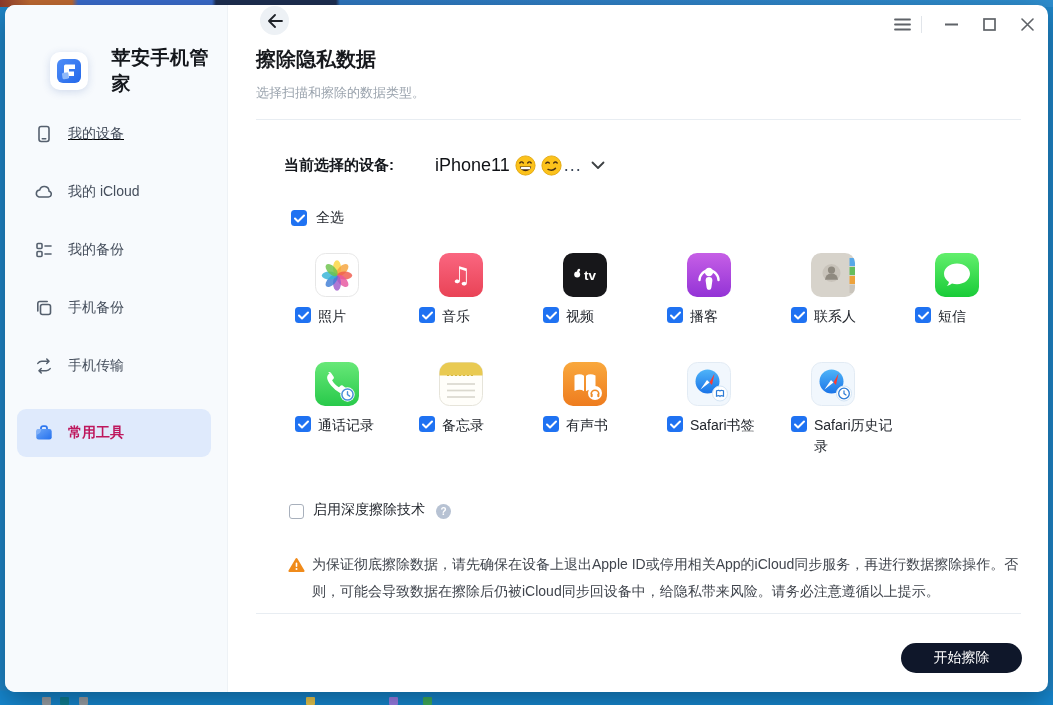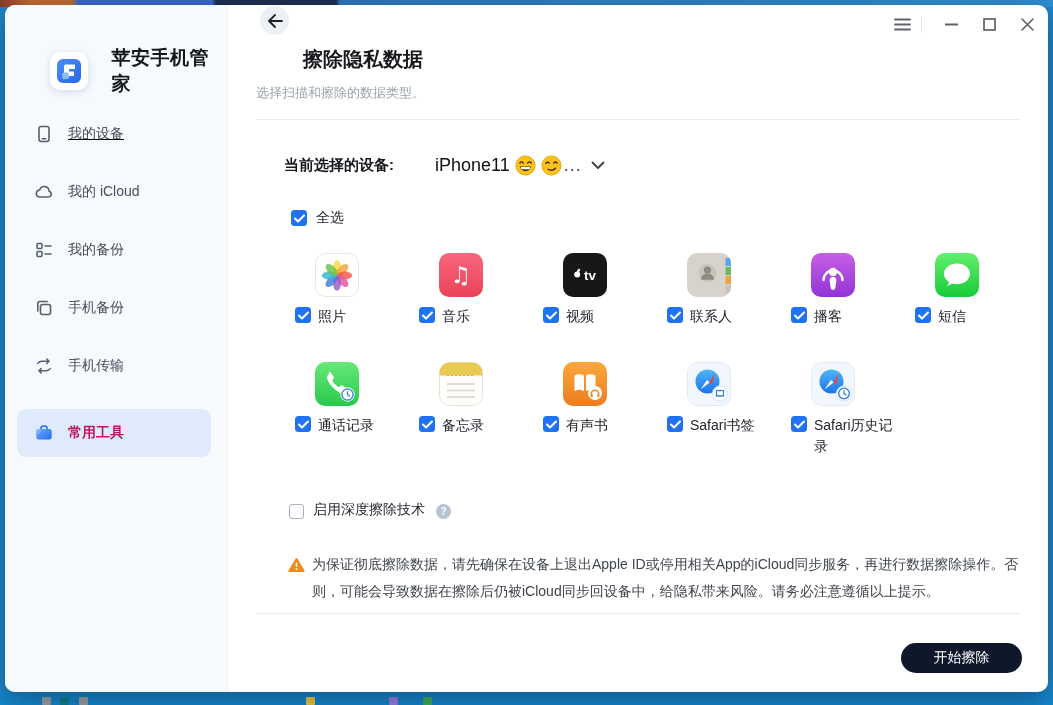--- a/index.html
+++ b/index.html
@@ -30,21 +30,21 @@
   .side-item.selected{background:#dfeafc;}
   .side-item.selected .side-label{color:#be185d;font-weight:bold;}
   
   .back-btn{position:absolute;left:255px;top:1px;width:29px;height:29px;border-radius:50%;
     background:#edf1f5;display:flex;align-items:center;justify-content:center;cursor:pointer;}
   .win-controls{position:absolute;right:6px;top:3px;height:32px;display:flex;align-items:center;}
   .win-btn{width:30px;height:28px;display:flex;align-items:center;justify-content:center;cursor:pointer;margin-left:8px;}
   .win-divider{width:1px;height:17px;background:#e1e5ea;margin:0 6px 0 4px;}
   
   .main{position:absolute;left:222px;top:0;right:0;bottom:0;}
-  .page-title{position:absolute;left:29px;top:41px;font-size:20px;font-weight:bold;color:#17191d;margin-left:47px;}
+  .page-title{position:absolute;left:29px;top:41px;font-size:20px;font-weight:bold;color:#17191d;}
   .page-subtitle{position:absolute;left:29px;top:79px;font-size:13px;color:#9aa3ad;}
   .divider{position:absolute;left:29px;right:27px;height:1px;background:#e8edf2;}
   .divider.top{top:114px;} .divider.bottom{top:608px;}
   .device-row{position:absolute;left:57px;top:150px;display:flex;align-items:center;gap:17px;}
   .device-label{font-size:15px;font-weight:bold;color:#15181d;}
   .device-selector{display:flex;align-items:center;margin-left:24px;cursor:pointer;}
   .device-name{font-size:18px;color:#101216;}
   .emoji{width:21px;height:21px;margin-left:5px;}
   .device-ellipsis{font-size:18px;color:#3c4859;margin-left:2px;letter-spacing:1px;}
   .chevron{margin-left:9px;display:flex;}
@@ -304,20 +304,42 @@
               <svg width="11" height="9" viewBox="0 0 11 9">
                 <path d="M1 4.5 L4 7.5 L10 1.5" stroke="#fff" stroke-width="2" fill="none" stroke-linecap="round" stroke-linejoin="round"></path>
               </svg>
             </span>
             <span class="dt-label">视频</span>
           </div>
         </div>
         <div class="dtc">
           <div class="app-icon"><svg viewBox="0 0 44 44">
               <defs>
+                <linearGradient id="pg" x1="0" y1="0" x2="0" y2="1">
+                  <stop offset="0" stop-color="#c65fe6"></stop>
+                  <stop offset="1" stop-color="#9333d6"></stop>
+                </linearGradient>
+              </defs>
+              <rect width="44" height="44" rx="10" fill="url(#pg)"></rect>
+              <path d="M12.5 27 a9.5 9.5 0 1 1 19 0" stroke="#fff" stroke-width="2.4" fill="none" stroke-linecap="round"></path>
+              <circle cx="22" cy="19" r="4.2" fill="#fff"></circle>
+              <path d="M18.6 27.5 a3.4 3.4 0 0 1 6.8 0 l-1 7 a2.4 2.4 0 0 1 -4.8 0 z" fill="#fff"></path>
+            </svg></div>
+          <div class="dt-label-row">
+            <span class="cb">
+              <svg width="11" height="9" viewBox="0 0 11 9">
+                <path d="M1 4.5 L4 7.5 L10 1.5" stroke="#fff" stroke-width="2" fill="none" stroke-linecap="round" stroke-linejoin="round"></path>
+              </svg>
+            </span>
+            <span class="dt-label">播客</span>
+          </div>
+        </div>
+        <div class="dtc">
+          <div class="app-icon"><svg viewBox="0 0 44 44">
+              <defs>
                 <clipPath id="ccl">
                   <rect width="44" height="44" rx="10"></rect>
                 </clipPath>
               </defs>
               <rect width="44" height="44" rx="10" fill="#d7d3cb"></rect>
               <g clip-path="url(#ccl)">
                 <circle cx="20.5" cy="20" r="9" fill="#c8c3ba"></circle>
                 <circle cx="20.5" cy="17" r="3.6" fill="#8f8a80"></circle>
                 <path d="M14 26.8 a6.5 6.5 0 0 1 13 0 z" fill="#8f8a80"></path>
                 <rect x="38.5" y="5" width="5.5" height="8" fill="#58a8e8"></rect>
@@ -331,42 +353,20 @@
               <svg width="11" height="9" viewBox="0 0 11 9">
                 <path d="M1 4.5 L4 7.5 L10 1.5" stroke="#fff" stroke-width="2" fill="none" stroke-linecap="round" stroke-linejoin="round"></path>
               </svg>
             </span>
             <span class="dt-label">联系人</span>
           </div>
         </div>
         <div class="dtc">
           <div class="app-icon"><svg viewBox="0 0 44 44">
               <defs>
-                <linearGradient id="pg" x1="0" y1="0" x2="0" y2="1">
-                  <stop offset="0" stop-color="#c65fe6"></stop>
-                  <stop offset="1" stop-color="#9333d6"></stop>
-                </linearGradient>
-              </defs>
-              <rect width="44" height="44" rx="10" fill="url(#pg)"></rect>
-              <path d="M12.5 27 a9.5 9.5 0 1 1 19 0" stroke="#fff" stroke-width="2.4" fill="none" stroke-linecap="round"></path>
-              <circle cx="22" cy="19" r="4.2" fill="#fff"></circle>
-              <path d="M18.6 27.5 a3.4 3.4 0 0 1 6.8 0 l-1 7 a2.4 2.4 0 0 1 -4.8 0 z" fill="#fff"></path>
-            </svg></div>
-          <div class="dt-label-row">
-            <span class="cb">
-              <svg width="11" height="9" viewBox="0 0 11 9">
-                <path d="M1 4.5 L4 7.5 L10 1.5" stroke="#fff" stroke-width="2" fill="none" stroke-linecap="round" stroke-linejoin="round"></path>
-              </svg>
-            </span>
-            <span class="dt-label">播客</span>
-          </div>
-        </div>
-        <div class="dtc">
-          <div class="app-icon"><svg viewBox="0 0 44 44">
-              <defs>
                 <linearGradient id="mgn" x1="0" y1="0" x2="0" y2="1">
                   <stop offset="0" stop-color="#62ef6c"></stop>
                   <stop offset="1" stop-color="#19cb38"></stop>
                 </linearGradient>
               </defs>
               <rect width="44" height="44" rx="10" fill="url(#mgn)"></rect>
               <path d="M22 10.5 c-7.2 0 -13 4.6 -13 10.3 c0 3.3 1.9 6.2 4.9 8.1 c-.2 1.6 -1 3.1 -2.2 4.1 c2 -.3 3.9 -1.2 5.3 -2.4 c1.6 .4 3.2 .6 5 .6 c7.2 0 13 -4.6 13 -10.4 s-5.8 -10.3 -13 -10.3 z" fill="#fff"></path>
             </svg></div>
           <div class="dt-label-row">
             <span class="cb">

